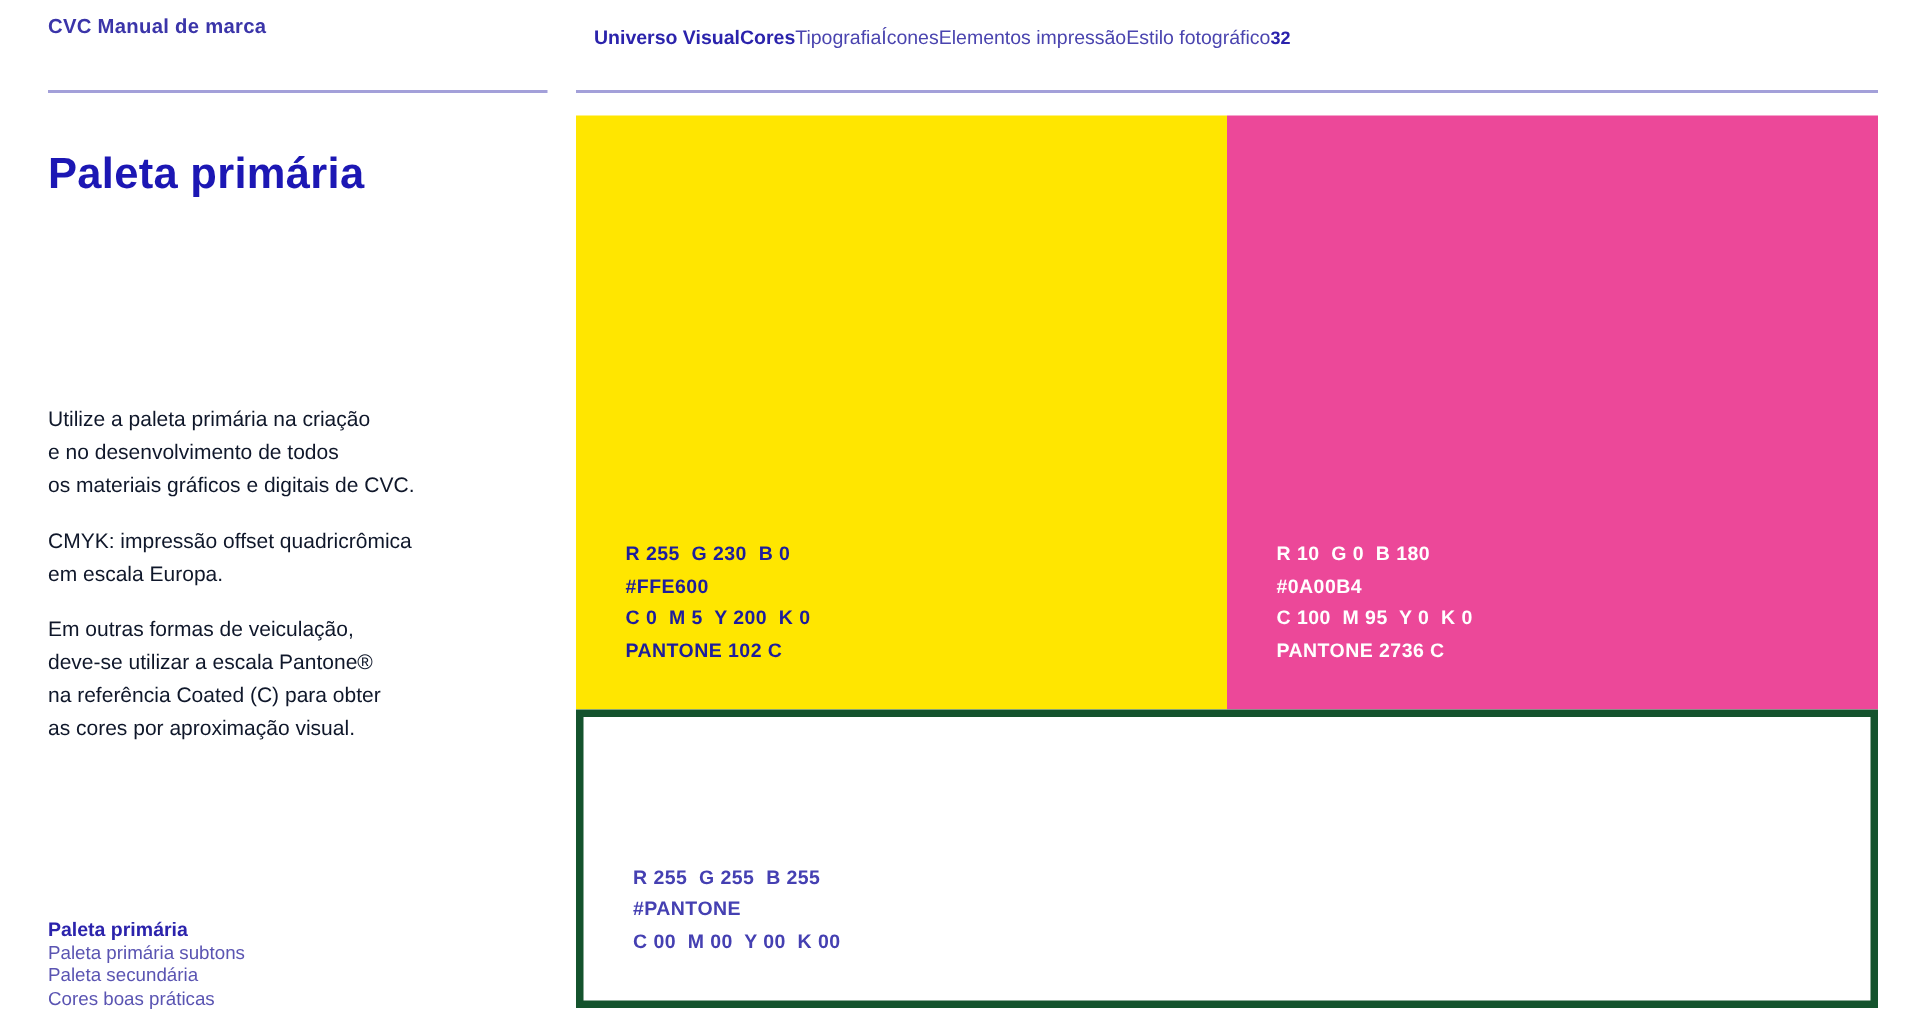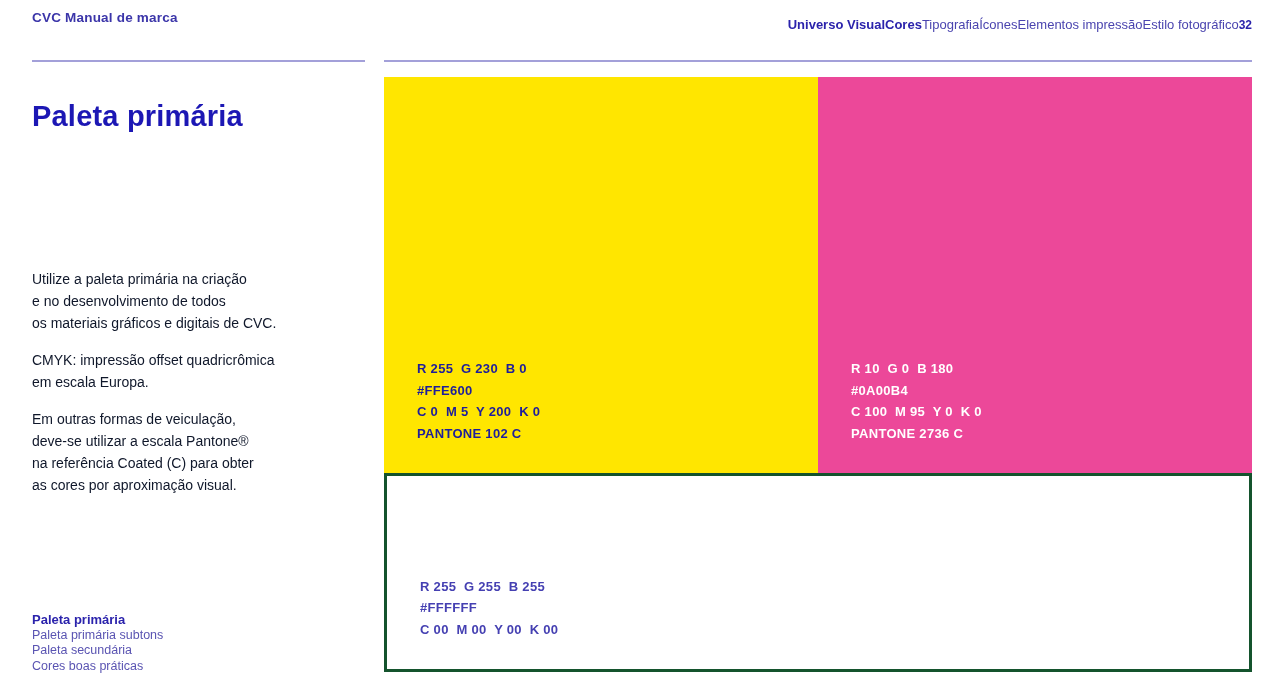--- a/index.html
+++ b/index.html
@@ -19,22 +19,22 @@
   }
   .rule-left {
     position: absolute; left: 32px; top: 60px;
     width: 333px; height: 2px; background: #A3A0D9;
   }
   .rule-right {
     position: absolute; left: 384px; top: 60px;
     width: 868px; height: 2px; background: #A3A0D9;
   }
   .top-nav {
-    position: absolute; left: 384px; top: 17px; width: 868px;
-    display: flex; justify-content: flex-end; align-items: baseline;
+    position: absolute; left: 396px; top: 17px; width: 868px;
+    display: flex; justify-content: flex-start; align-items: baseline;
     font-size: 13px; color: #4A44AF;
   }
   .nav-item { cursor: pointer; white-space: nowrap; }
   .nav-item.bold { font-weight: 700; color: #2B23AC; }
   .page-number { font-weight: 700; color: #2B23AC; font-size: 12px; }
 
   
   .page-heading {
     position: absolute; left: 32px; top: 100px;
     font-size: 29px; font-weight: 700; color: #1C17B4;
@@ -57,21 +57,21 @@
   .swatch-grid {
     position: absolute; left: 384px; top: 77px;
     width: 868px; height: 595px;
   }
   .swatch-row-top { display: flex; height: 396px; }
   .swatch { position: relative; }
   .swatch-yellow { width: 50%; height: 100%; background: #FFE600; }
   .swatch-blue   { width: 50%; height: 100%; background: #ec4899; }
   .swatch-white  {
     width: 100%; height: 199px; background: #FFFFFF;
-    border: 3px solid #14532d;
+    border: 5px solid #14532d;
   }
   .swatch-info {
     position: absolute; left: 33px; bottom: 29px;
   }
   .swatch-line {
     font-size: 13px; line-height: 21.5px; font-weight: 700;
     white-space: pre-wrap; letter-spacing: 0.3px;
   }
   .swatch-yellow .swatch-line { color: #1D1D9C; }
   .swatch-blue   .swatch-line { color: #FFFFFF; }
@@ -134,17 +134,17 @@
         <div class="swatch-line">C 100  M 95  Y 0  K 0</div>
         <div class="swatch-line">PANTONE 2736 C</div>
       </div>
     </div>
 
   </div>
 
   <div class="swatch swatch-white">
     <div class="swatch-info">
       <div class="swatch-line">R 255  G 255  B 255</div>
-      <div class="swatch-line">#FFFFFF</div>
+      <div class="swatch-line">#PANTONE</div>
       <div class="swatch-line">C 00  M 00  Y 00  K 00</div>
     </div>
   </div>
 </section>
 
 </body></html>

